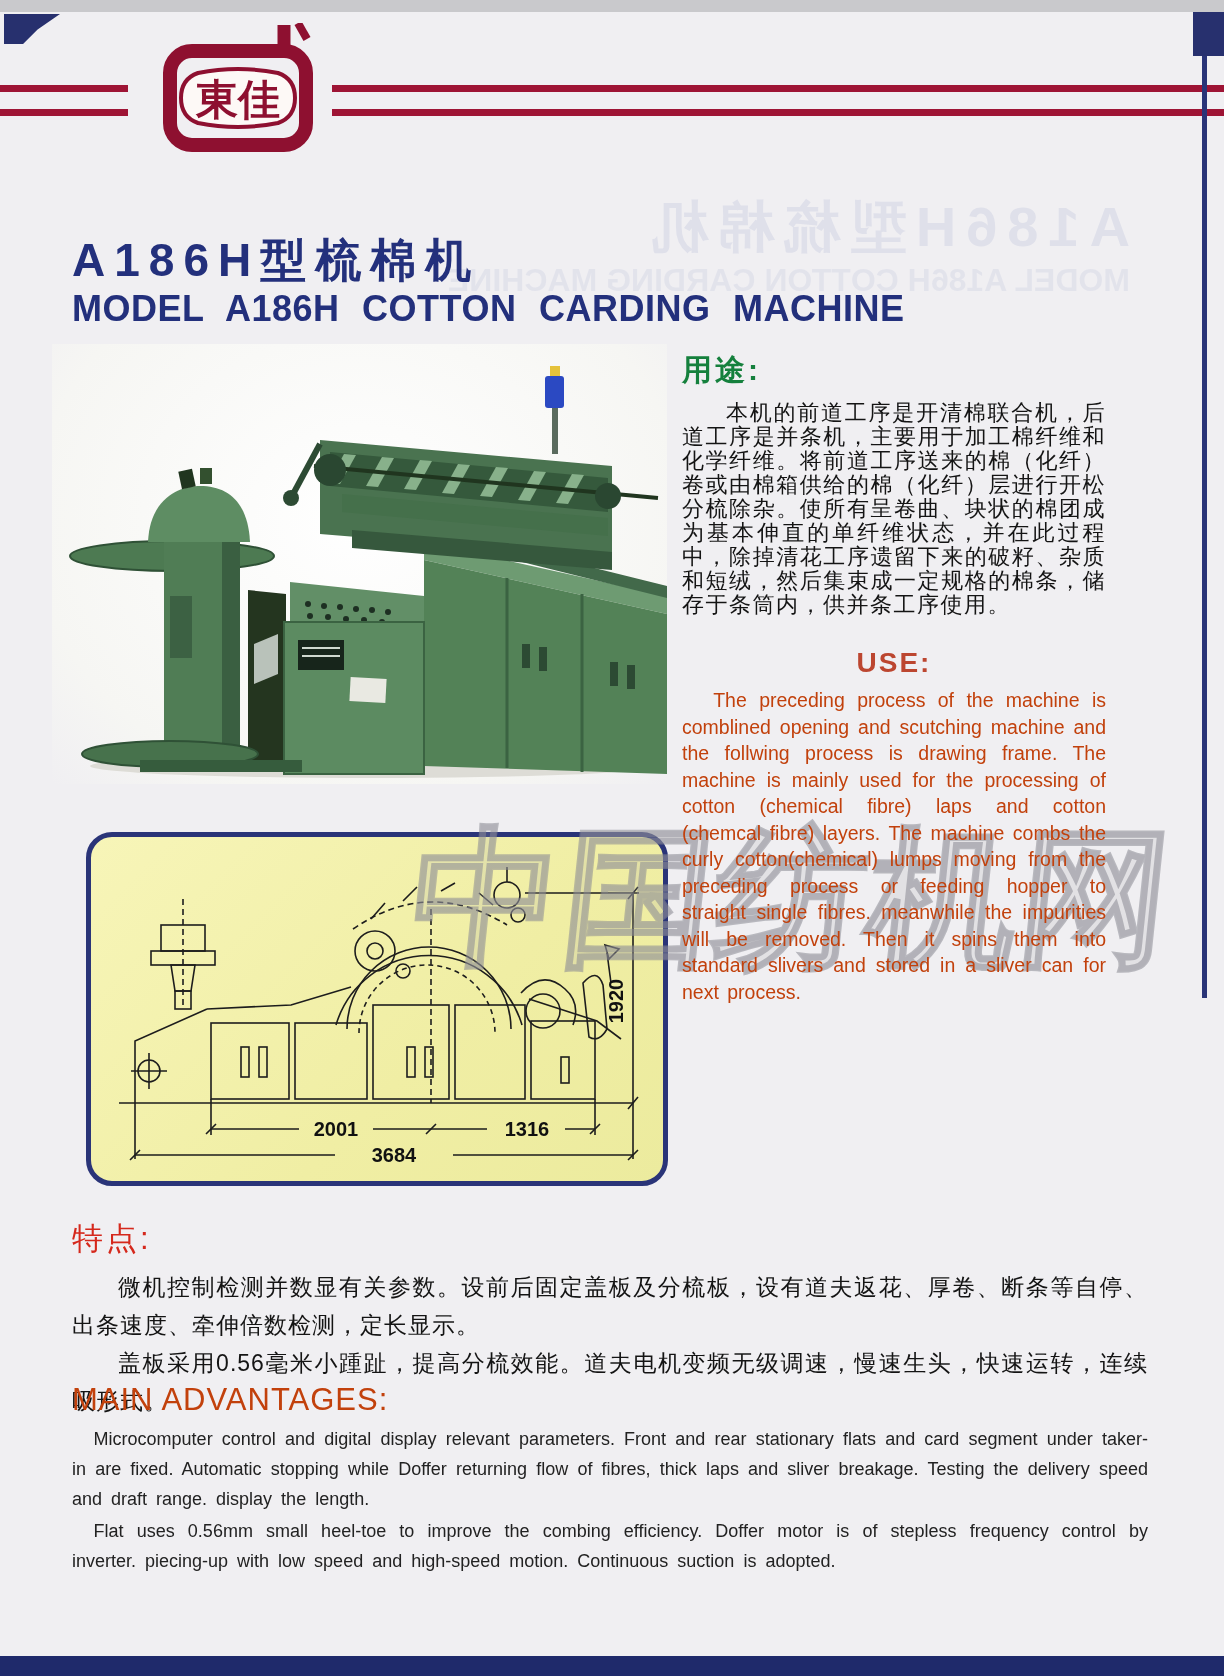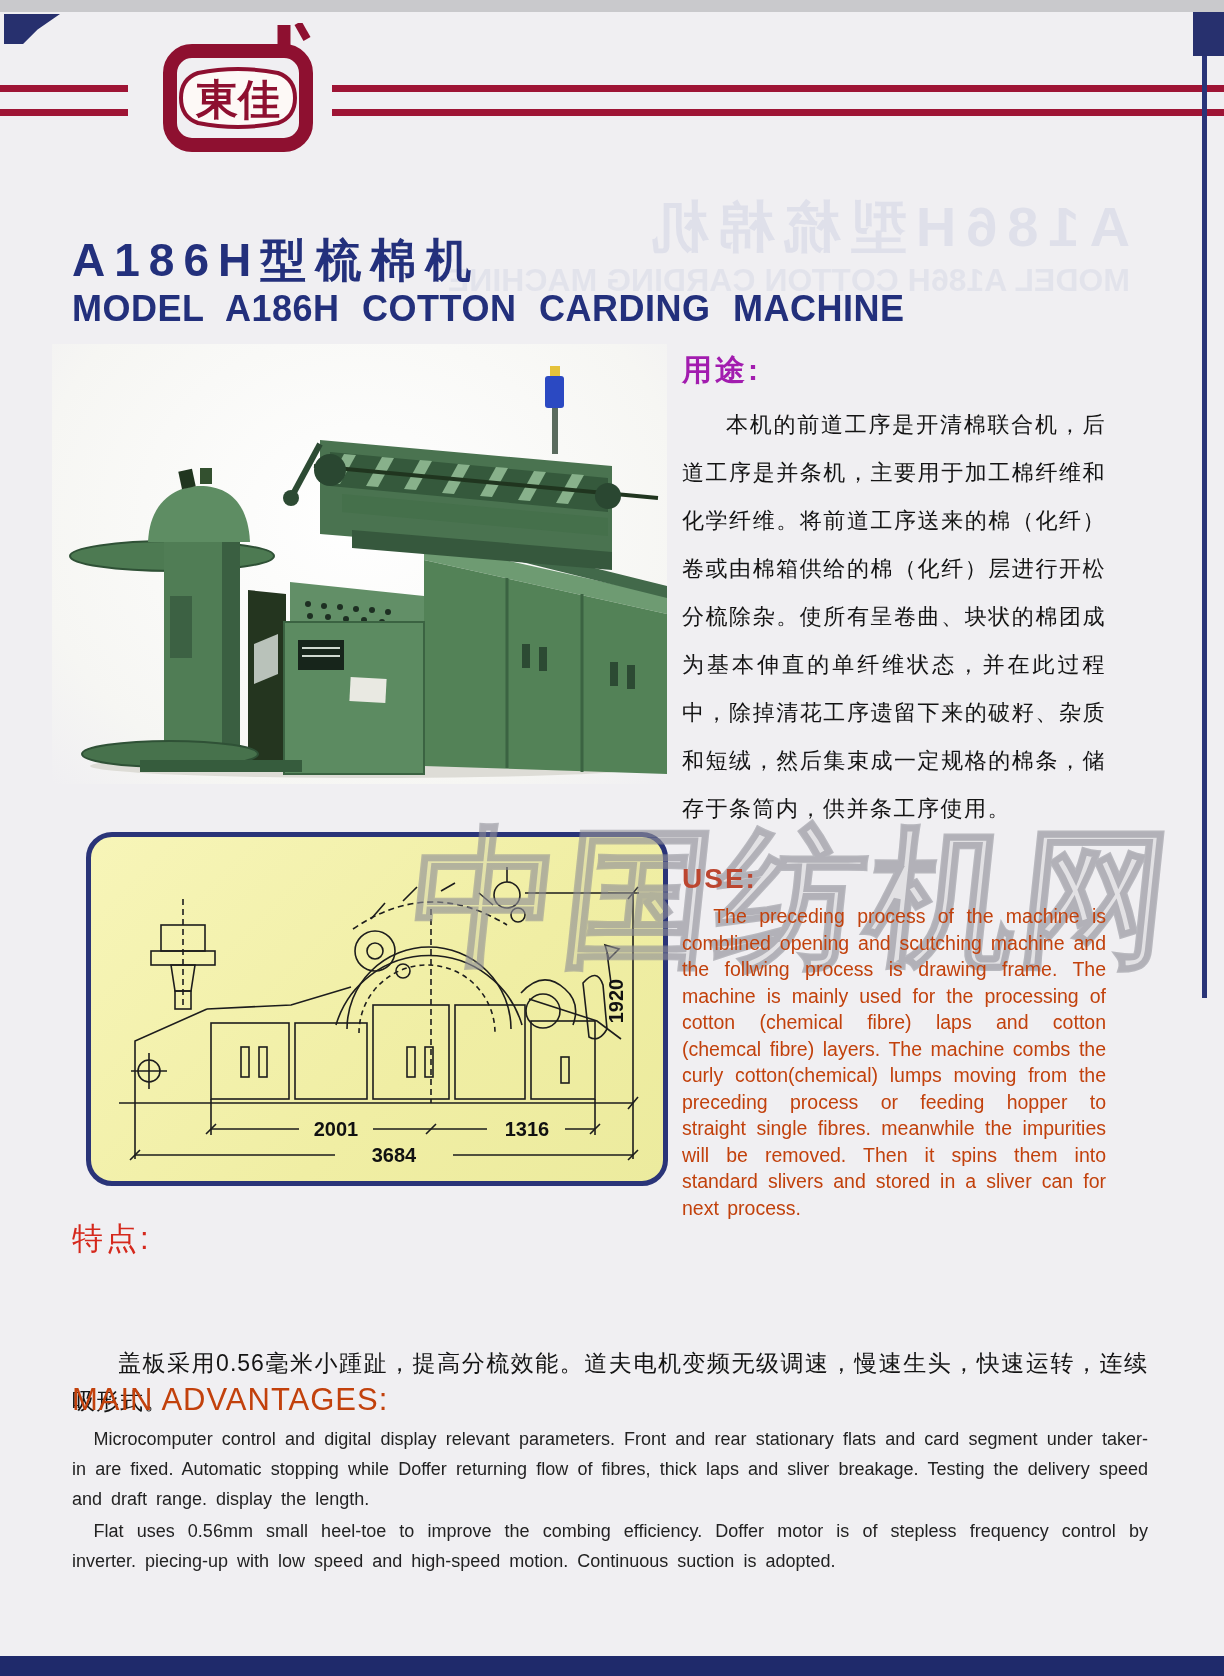--- a/index.html
+++ b/index.html
@@ -24,23 +24,23 @@
   .ghost{position:absolute;z-index:0;transform:scaleX(-1);font-weight:bold;color:#3c50a0;pointer-events:none;white-space:nowrap;}
   .ghost.g1{left:270px;top:178px;width:860px;font-size:56px;letter-spacing:10px;opacity:0.09;}
   .ghost.g2{left:270px;top:250px;width:860px;font-size:32px;opacity:0.07;}
   
   .title-zh{position:absolute;left:72px;top:218px;margin:0;font-size:46px;font-weight:bold;color:#23307c;letter-spacing:9px;z-index:4;}
   .title-en{position:absolute;left:72px;top:276px;margin:0;font-size:36px;font-weight:bold;color:#23307c;letter-spacing:0.5px;word-spacing:12px;z-index:4;}
   
   .photo{position:absolute;left:52px;top:332px;width:615px;height:440px;z-index:1;background:radial-gradient(ellipse at 50% 40%, #ffffff 0%, #f6f6f3 75%, #f0eff2 100%);}
   
   .col-right{position:absolute;left:682px;top:338px;width:424px;z-index:4;}
-  .h-red{font-size:30px;font-weight:bold;color:#a21caf;letter-spacing:3px;margin:0 0 10px 0;}
-  .zh-body{margin:0;font-size:22px;line-height:48px;letter-spacing:1.5px;text-align:justify;text-justify:inter-ideograph;color:#141414;}
-  .h-use{font-size:28px;font-weight:bold;color:#bc4630;letter-spacing:2px;margin:30px 0 8px 0;}
+  .h-red{font-size:30px;font-weight:bold;color:#15803d;letter-spacing:3px;margin:0 0 10px 0;}
+  .zh-body{margin:0;font-size:22px;line-height:24px;letter-spacing:1.5px;text-align:justify;text-justify:inter-ideograph;color:#141414;}
+  .h-use{font-size:28px;font-weight:bold;color:#bc4630;letter-spacing:2px;margin:30px 0 8px 0;text-align:center;}
   .en-body{margin:0;font-size:19.5px;line-height:26.5px;text-align:justify;color:#c2410c;text-indent:1.6em;word-spacing:3px;}
   
   .diagram{position:absolute;left:86px;top:820px;width:572px;height:344px;z-index:1;
     background:linear-gradient(135deg,#f7f5b8 0%,#f0eea4 60%,#eceb9e 100%);
     border:5px solid #2a3478;border-radius:26px;}
   .diagram svg{display:block;}
   
   .wm{position:absolute;z-index:2;font-weight:bold;white-space:nowrap;pointer-events:none;
       color:rgba(168,168,176,0.20);-webkit-text-stroke:2.5px rgba(138,138,148,0.55);}
   .wm1{left:122px;top:652px;font-size:148px;font-style:italic;letter-spacing:5px;}
@@ -217,19 +217,20 @@
         <text x="245" y="299">2001</text>
         <text x="436" y="299">1316</text>
         <text x="303" y="325">3684</text>
       </g>
     </svg>
   </div>
 
   <div class="wm wm2">中国纺机网</div>
 
   <div class="h-feat">特点:</div>
+  <p class="zh-feat p1">微机控制检测并数显有关参数。设前后固定盖板及分梳板，设有道夫返花、厚卷、断条等自停、出条速度、牵伸倍数检测，定长显示。</p>
   <p class="zh-feat p2">盖板采用0.56毫米小踵趾，提高分梳效能。道夫电机变频无级调速，慢速生头，快速运转，连续吸形式。</p>
   <div class="h-adv">MAIN ADVANTAGES:</div>
   <p class="en-feat p1">Microcomputer control and digital display relevant parameters. Front and rear stationary flats and card segment under taker-in are fixed. Automatic stopping while Doffer returning flow of fibres, thick laps and sliver breakage. Testing the delivery speed and draft range. display the length.</p>
   <p class="en-feat p2">Flat uses 0.56mm small heel-toe to improve the combing efficiency. Doffer motor is of stepless frequency control by inverter. piecing-up with low speed and high-speed motion. Continuous suction is adopted.</p>
 
   <div class="bottom-band"></div>
 </div>
 
 </body></html>

